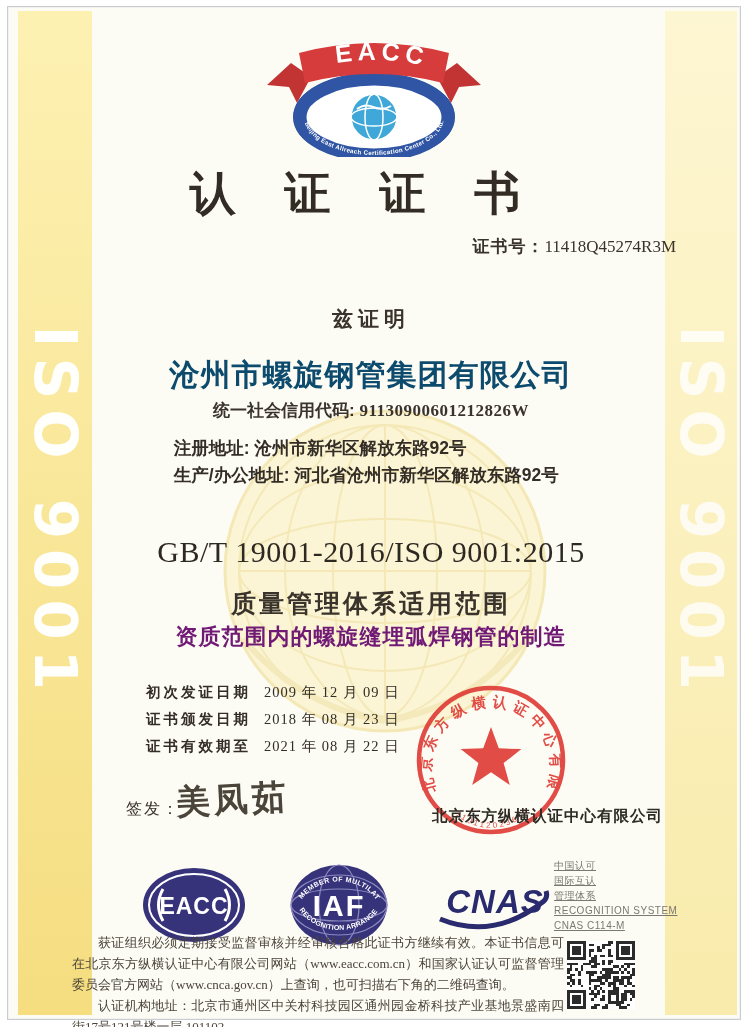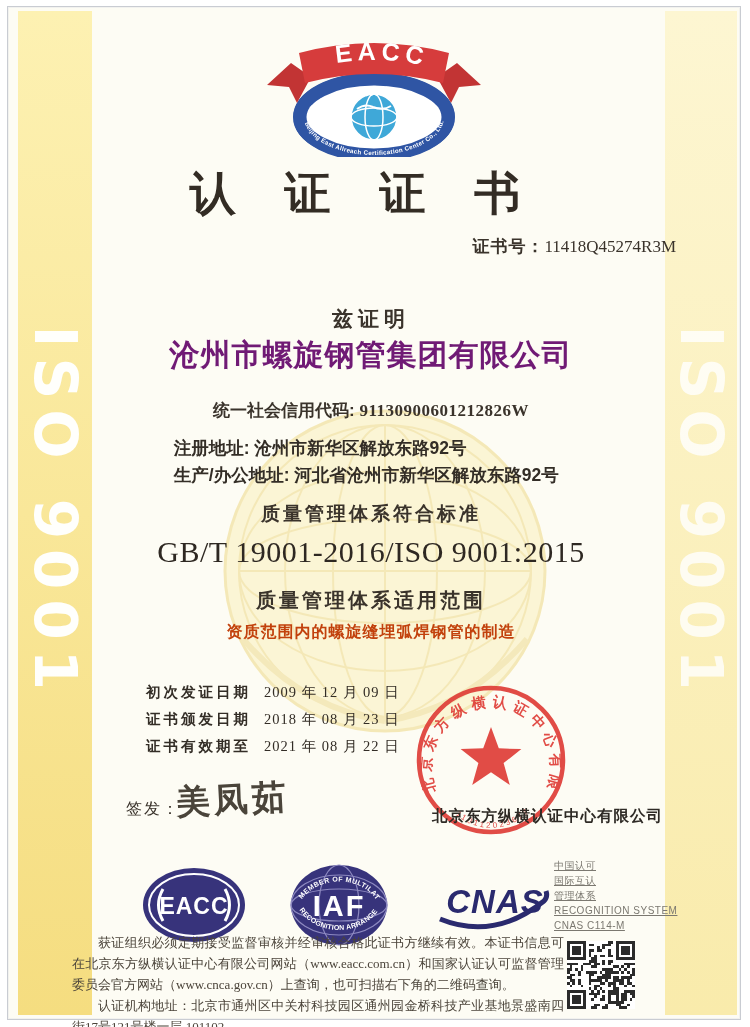--- a/index.html
+++ b/index.html
@@ -36,34 +36,34 @@
     font-size:46px;font-weight:800;letter-spacing:18px;color:#332c24;
   }
   .certno{
     position:absolute;top:228px;right:64px;font-size:17px;color:#3a332b;
     font-family:"Liberation Serif","DejaVu Serif",serif;
   }
   .certno .lbl{font-weight:700;letter-spacing:1px;}
 
   .line{position:absolute;left:0;right:14px;text-align:center;color:#3a332b;margin-left:8px;}
   .certify{top:298px;font-size:21px;font-weight:600;letter-spacing:5px;}
-  .company{top:328px;font-size:30px;font-weight:800;letter-spacing:1px;color:#701a75;}
+  .company{top:348px;font-size:30px;font-weight:800;letter-spacing:1px;color:#0c4a6e;}
   .credit{top:392px;font-size:17px;font-weight:700;}
   .credit .val{font-family:"Liberation Serif","DejaVu Serif",serif;font-weight:600;letter-spacing:.5px;}
   .addr-block{
     position:absolute;top:428px;left:50%;transform:translateX(-52%);
     font-size:17.5px;font-weight:700;line-height:1.55;color:#332d26;white-space:nowrap;
   }
   .std-caption{top:494px;font-size:19px;font-weight:700;letter-spacing:3px;}
   .standard{
     top:528px;font-size:30px;color:#2e2822;letter-spacing:.5px;
     font-family:"Liberation Serif","DejaVu Serif",serif;
   }
-  .scope-caption{top:580px;font-size:20px;font-weight:700;letter-spacing:3px;}
-  .scope{top:615px;font-size:16px;font-weight:800;letter-spacing:1px;color:#c2410c;}
+  .scope-caption{top:580px;font-size:25px;font-weight:700;letter-spacing:3px;}
+  .scope{top:615px;font-size:22px;font-weight:800;letter-spacing:1px;color:#701a75;}
 
   .dates{position:absolute;left:138px;top:676px;font-size:14.5px;color:#332d26;}
   .dates .row{display:flex;margin-bottom:8px;}
   .dates .dl{width:118px;font-weight:700;letter-spacing:3px;}
   .dates .dv{font-family:"Liberation Serif","DejaVu Serif",serif;letter-spacing:1px;}
 
   .sign-label{position:absolute;left:118px;top:792px;font-size:16px;letter-spacing:2px;color:#3a332b;}
   .signature{
     position:absolute;left:168px;top:770px;font-size:34px;font-weight:800;
     transform:rotate(-3deg);color:#4a443a;letter-spacing:4px;
@@ -159,21 +159,20 @@
     <div class="line company">沧州市螺旋钢管集团有限公司</div>
     <div class="line credit">
       <span>统一社会信用代码: </span><span class="val">91130900601212826W</span>
     </div>
 
     <div class="addr-block">
       <div>注册地址: 沧州市新华区解放东路92号</div>
       <div>生产/办公地址: 河北省沧州市新华区解放东路92号</div>
     </div>
 
-    <div class="line std-caption">质量管理体系符合标准</div>
     <div class="line standard">GB/T 19001-2016/ISO 9001:2015</div>
     <div class="line scope-caption">质量管理体系适用范围</div>
     <div class="line scope">资质范围内的螺旋缝埋弧焊钢管的制造</div>
 
     <div class="dates">
       <div class="row">
         <span class="dl">初次发证日期</span>
         <span class="dv">2009 年 12 月 09 日</span>
       </div>
       <div class="row">

